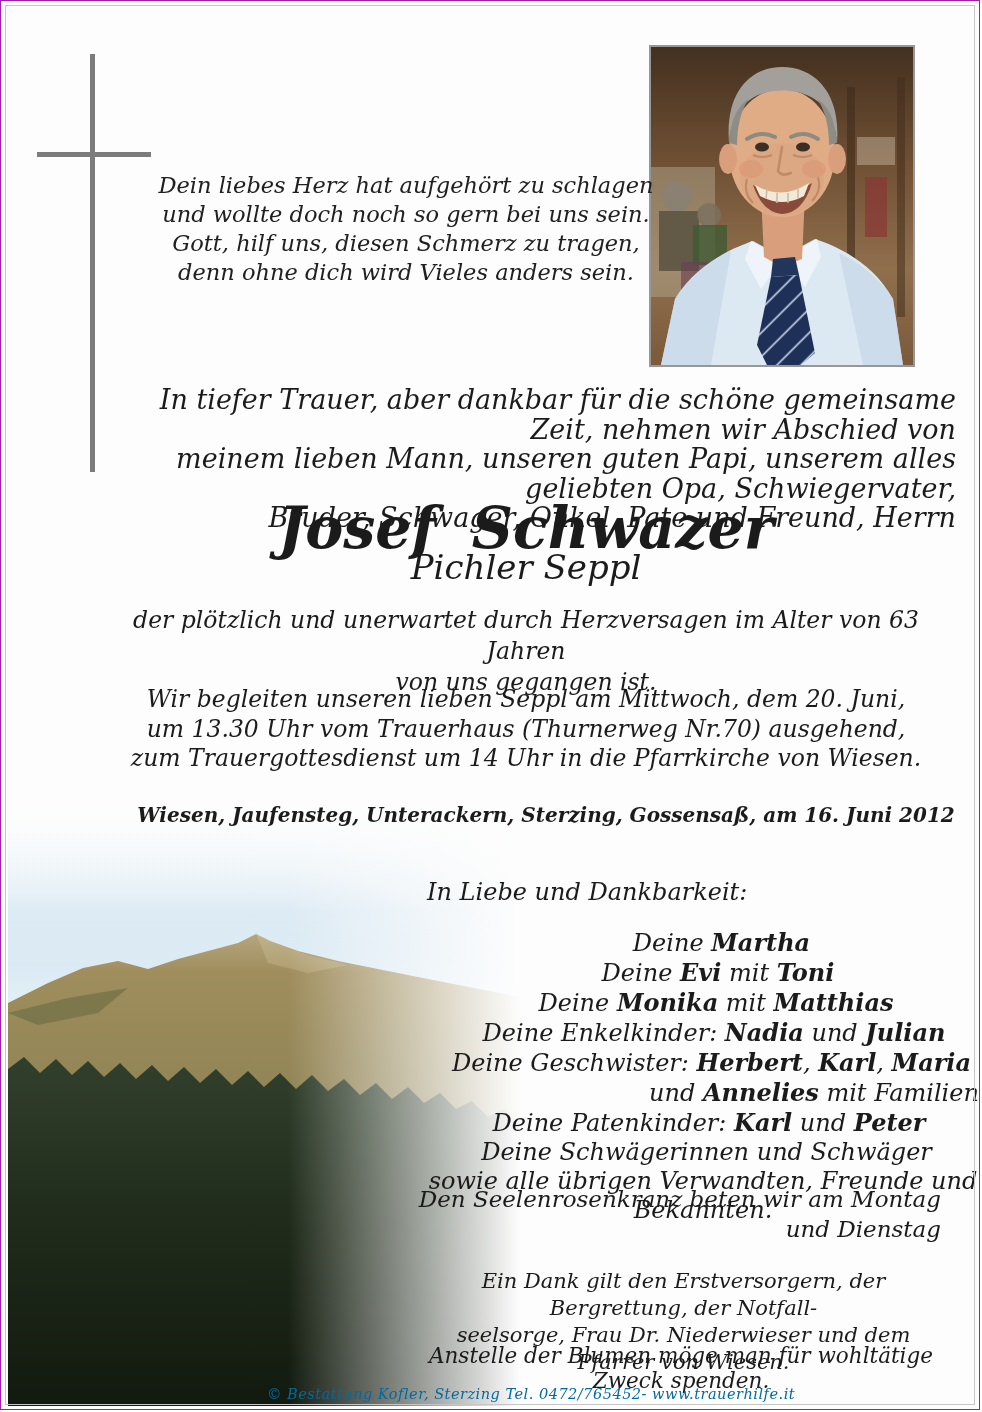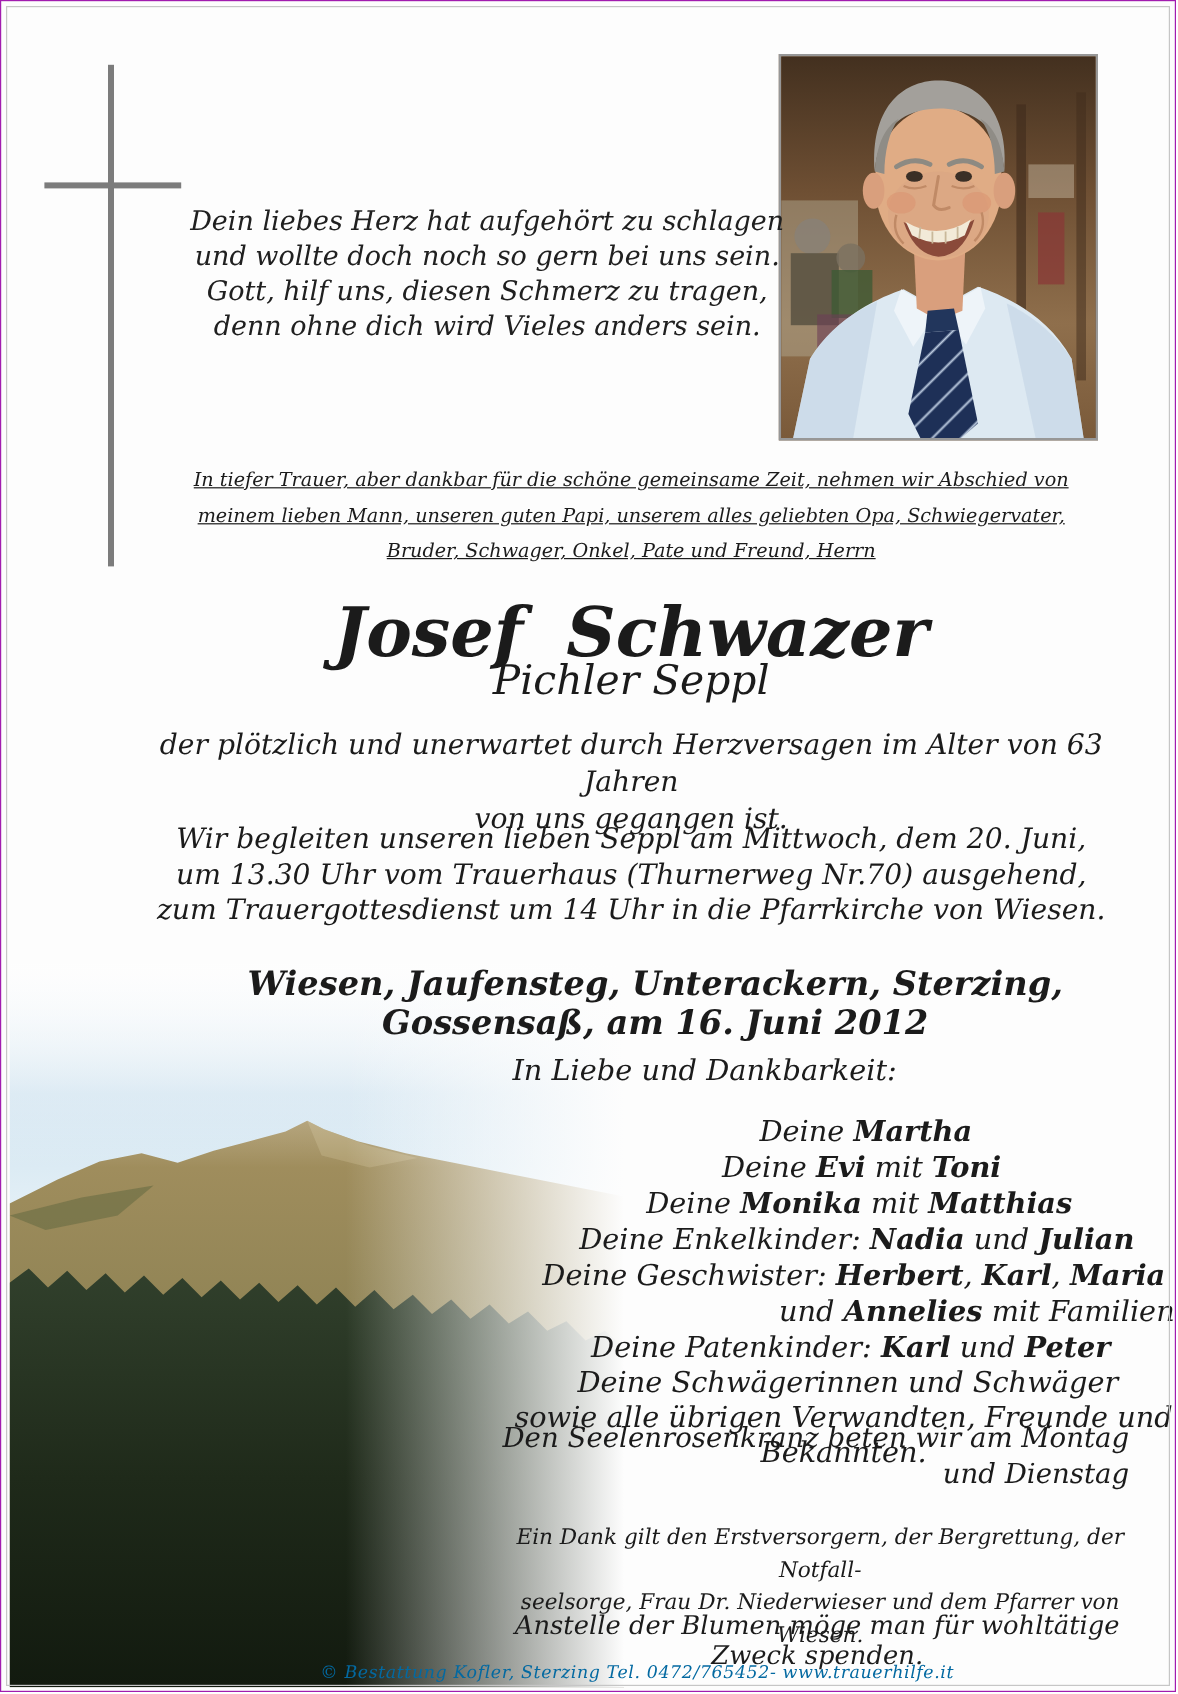--- a/index.html
+++ b/index.html
@@ -21,40 +21,40 @@
   .cross-h{position:absolute;left:36px;top:151px;width:114px;height:5px;background:#7c7c7c;z-index:2;}
   
   .photo{
     position:absolute;left:648px;top:44px;width:262px;height:318px;
     border:2px solid #979797;background:#6e4f33;z-index:2;
   }
   .photo svg{display:block;width:100%;height:100%;}
   
   .tx{position:absolute;font-style:italic;z-index:3;}
   .poem{left:150px;top:170px;width:510px;text-align:center;font-size:22.5px;line-height:29px;color:#202020;}
-  .intro{left:95px;top:384px;width:860px;text-align:center;font-size:16px;line-height:29.5px;text-decoration:underline;}
+  .intro{left:95px;top:384px;width:860px;text-align:right;font-size:27px;line-height:29.5px;}
   .name{left:95px;top:495px;width:860px;text-align:center;font-size:57px;line-height:64px;font-weight:bold;word-spacing:16px;}
   .nickname{left:95px;top:546px;width:860px;text-align:center;font-size:34px;line-height:40px;}
   .death{left:95px;top:604px;width:860px;text-align:center;font-size:23.5px;line-height:31px;}
   .funeral{left:95px;top:684px;width:860px;text-align:center;font-size:23.5px;line-height:29.5px;}
-  .dateline{left:120px;top:802px;width:850px;text-align:center;font-size:28px;font-weight:bold;}
+  .dateline{left:120px;top:802px;width:850px;text-align:center;font-size:20px;font-weight:bold;}
   .closing-heading{left:426px;top:877px;font-size:24px;}
   .family{left:415px;top:927px;font-size:24px;line-height:29px;text-align:center;}
   .family-line span.b{font-weight:bold;}
   .family-line:nth-child(1){margin-left:48px;}
   .family-line:nth-child(2){margin-left:41px;}
   .family-line:nth-child(3){margin-left:37px;}
   .family-line:nth-child(4){margin-left:33px;}
   .family-line:nth-child(5){margin-left:28px;}
   .family-line:nth-child(6){margin-left:233px;}
   .family-line:nth-child(7){margin-left:23px;}
   .family-line:nth-child(8){margin-left:18px;}
   .family-line:nth-child(9){margin-left:11px;}
   .rosary{left:412px;top:1183px;width:528px;text-align:right;font-size:23px;line-height:30px;}
-  .thanks{left:425px;top:1267px;width:515px;text-align:center;font-size:18px;line-height:27px;}
+  .thanks{left:425px;top:1267px;width:515px;text-align:center;font-size:21px;line-height:27px;}
   .flowers{left:420px;top:1342px;width:520px;text-align:center;font-size:21.5px;}
   .footer{left:100px;top:1385px;width:860px;text-align:center;font-size:14.5px;color:#0369a1;letter-spacing:.5px;z-index:5;}
   
   .mountain{position:absolute;left:7px;top:772px;width:512px;height:633px;z-index:1;}
   .mountain svg{display:block;width:100%;height:100%;}
 </style>
 </head>
 <body>
 
 <div class="card">

